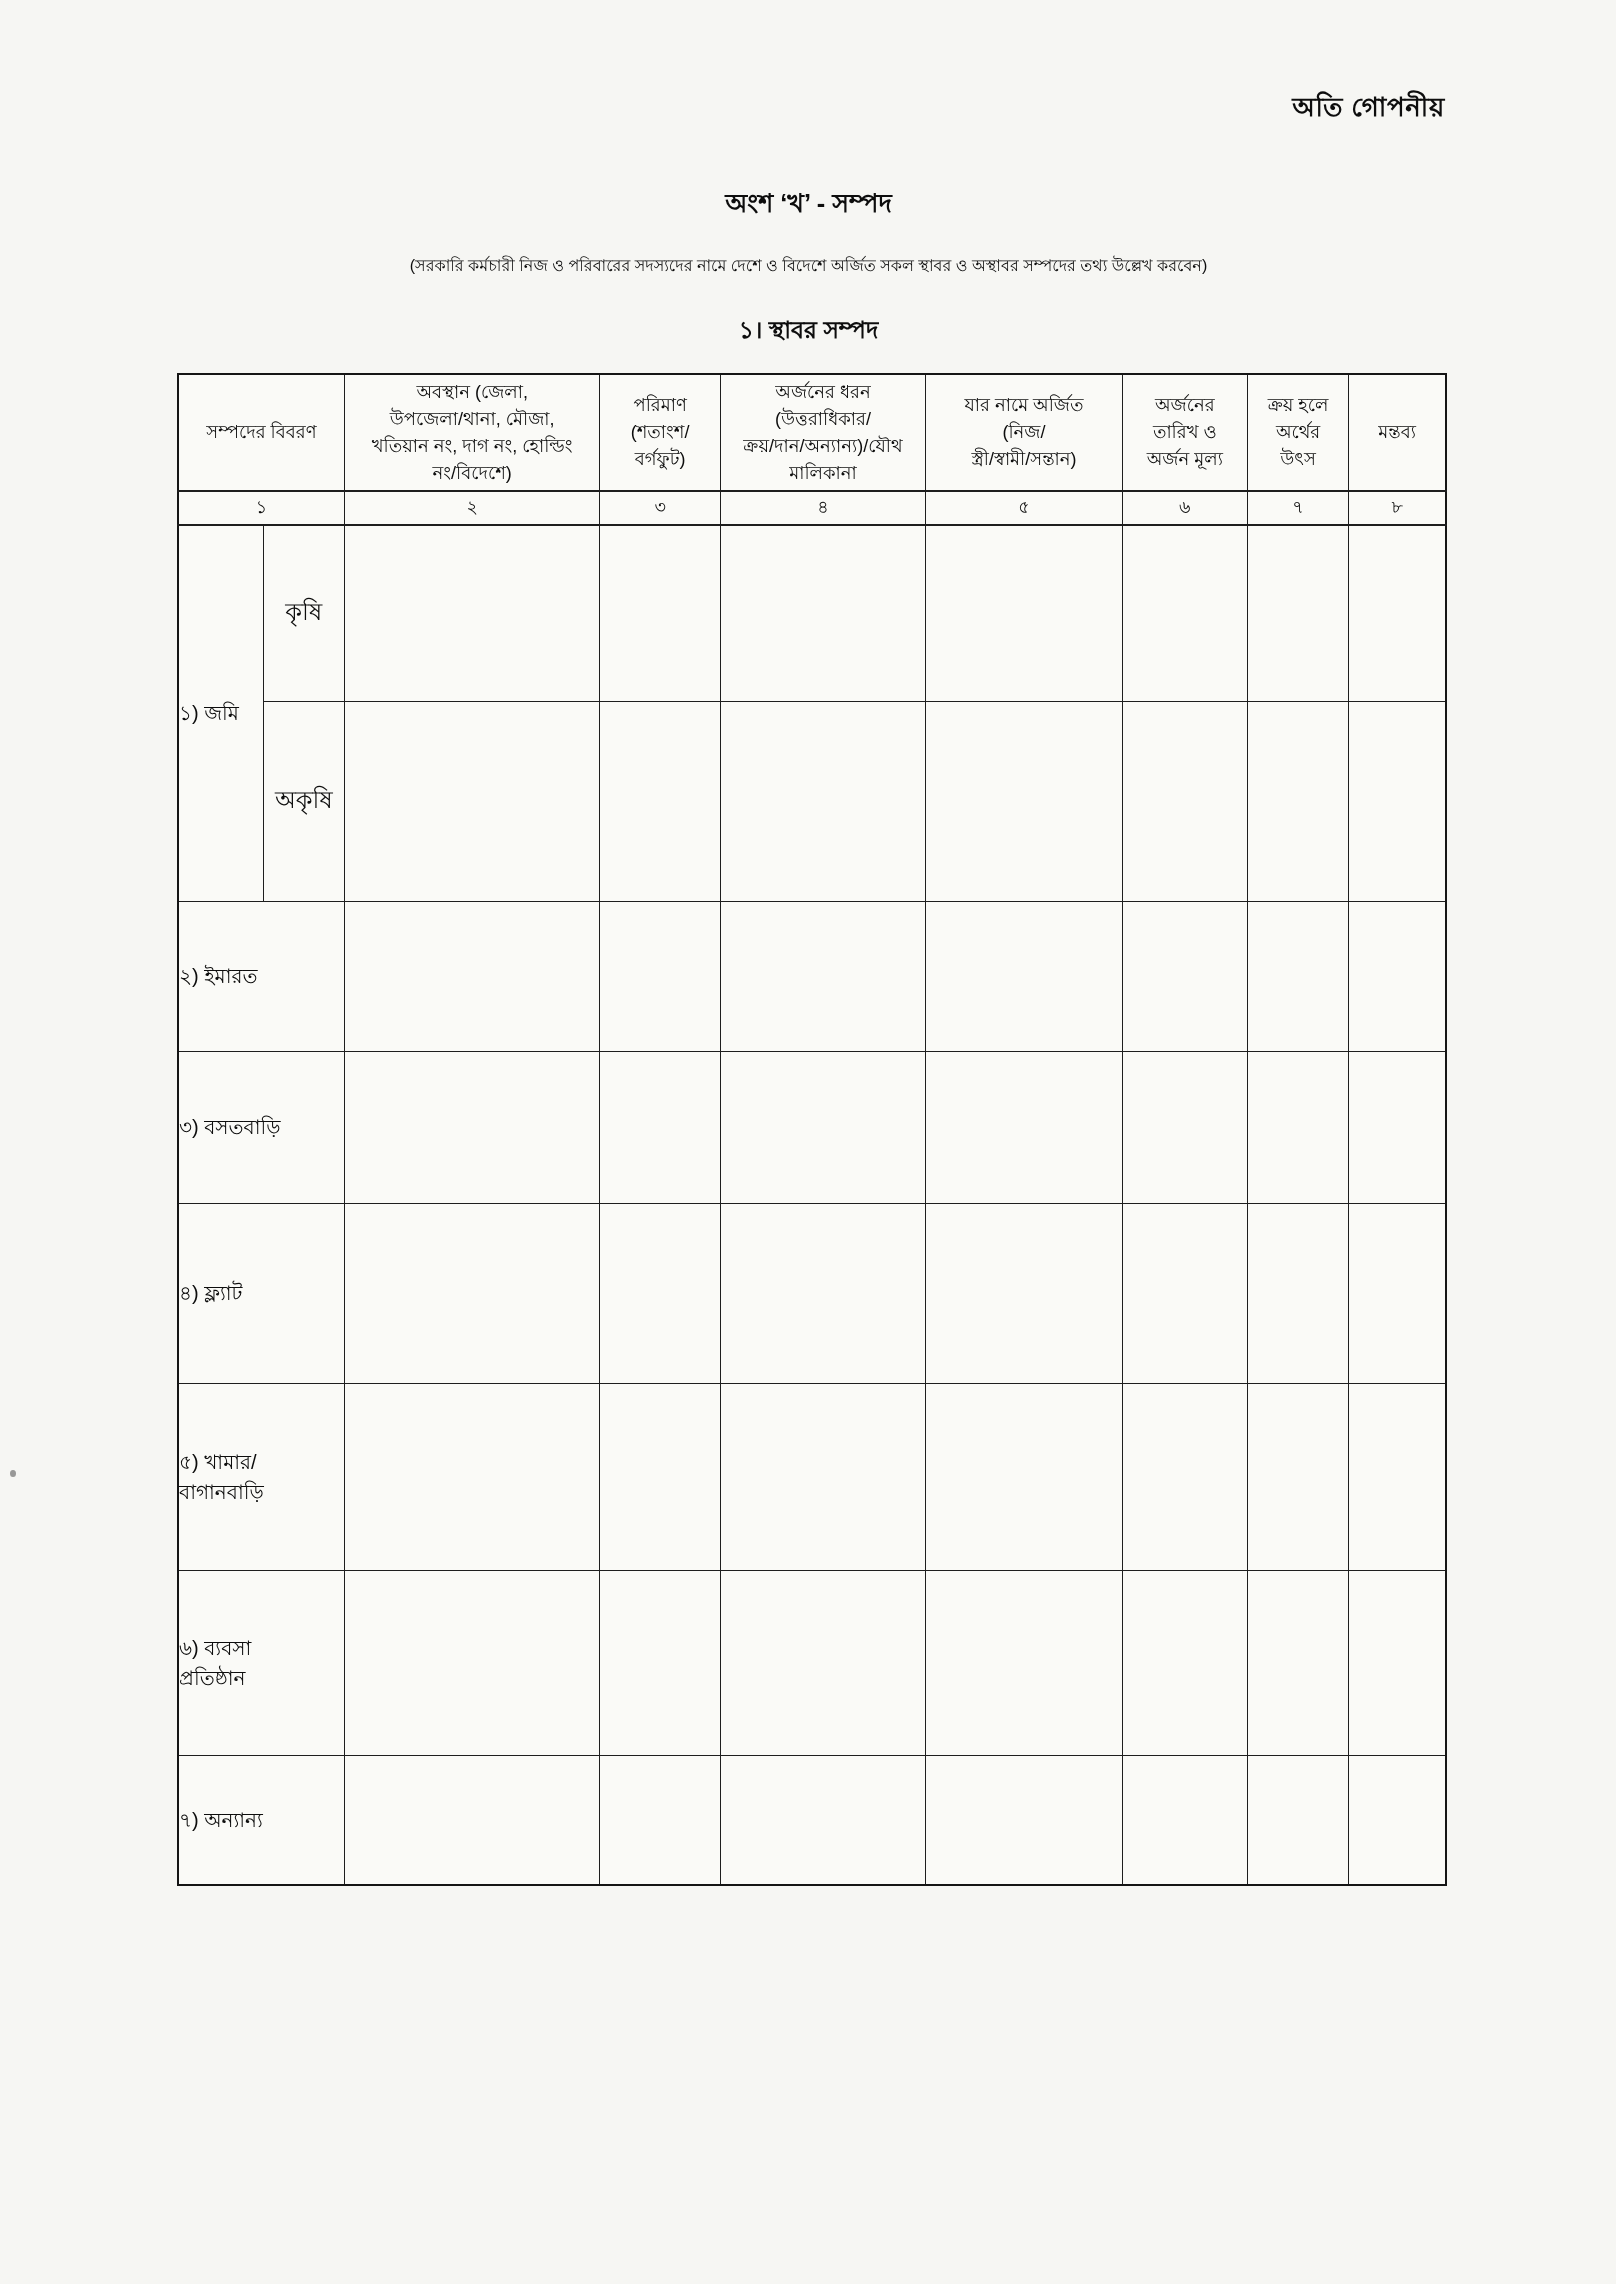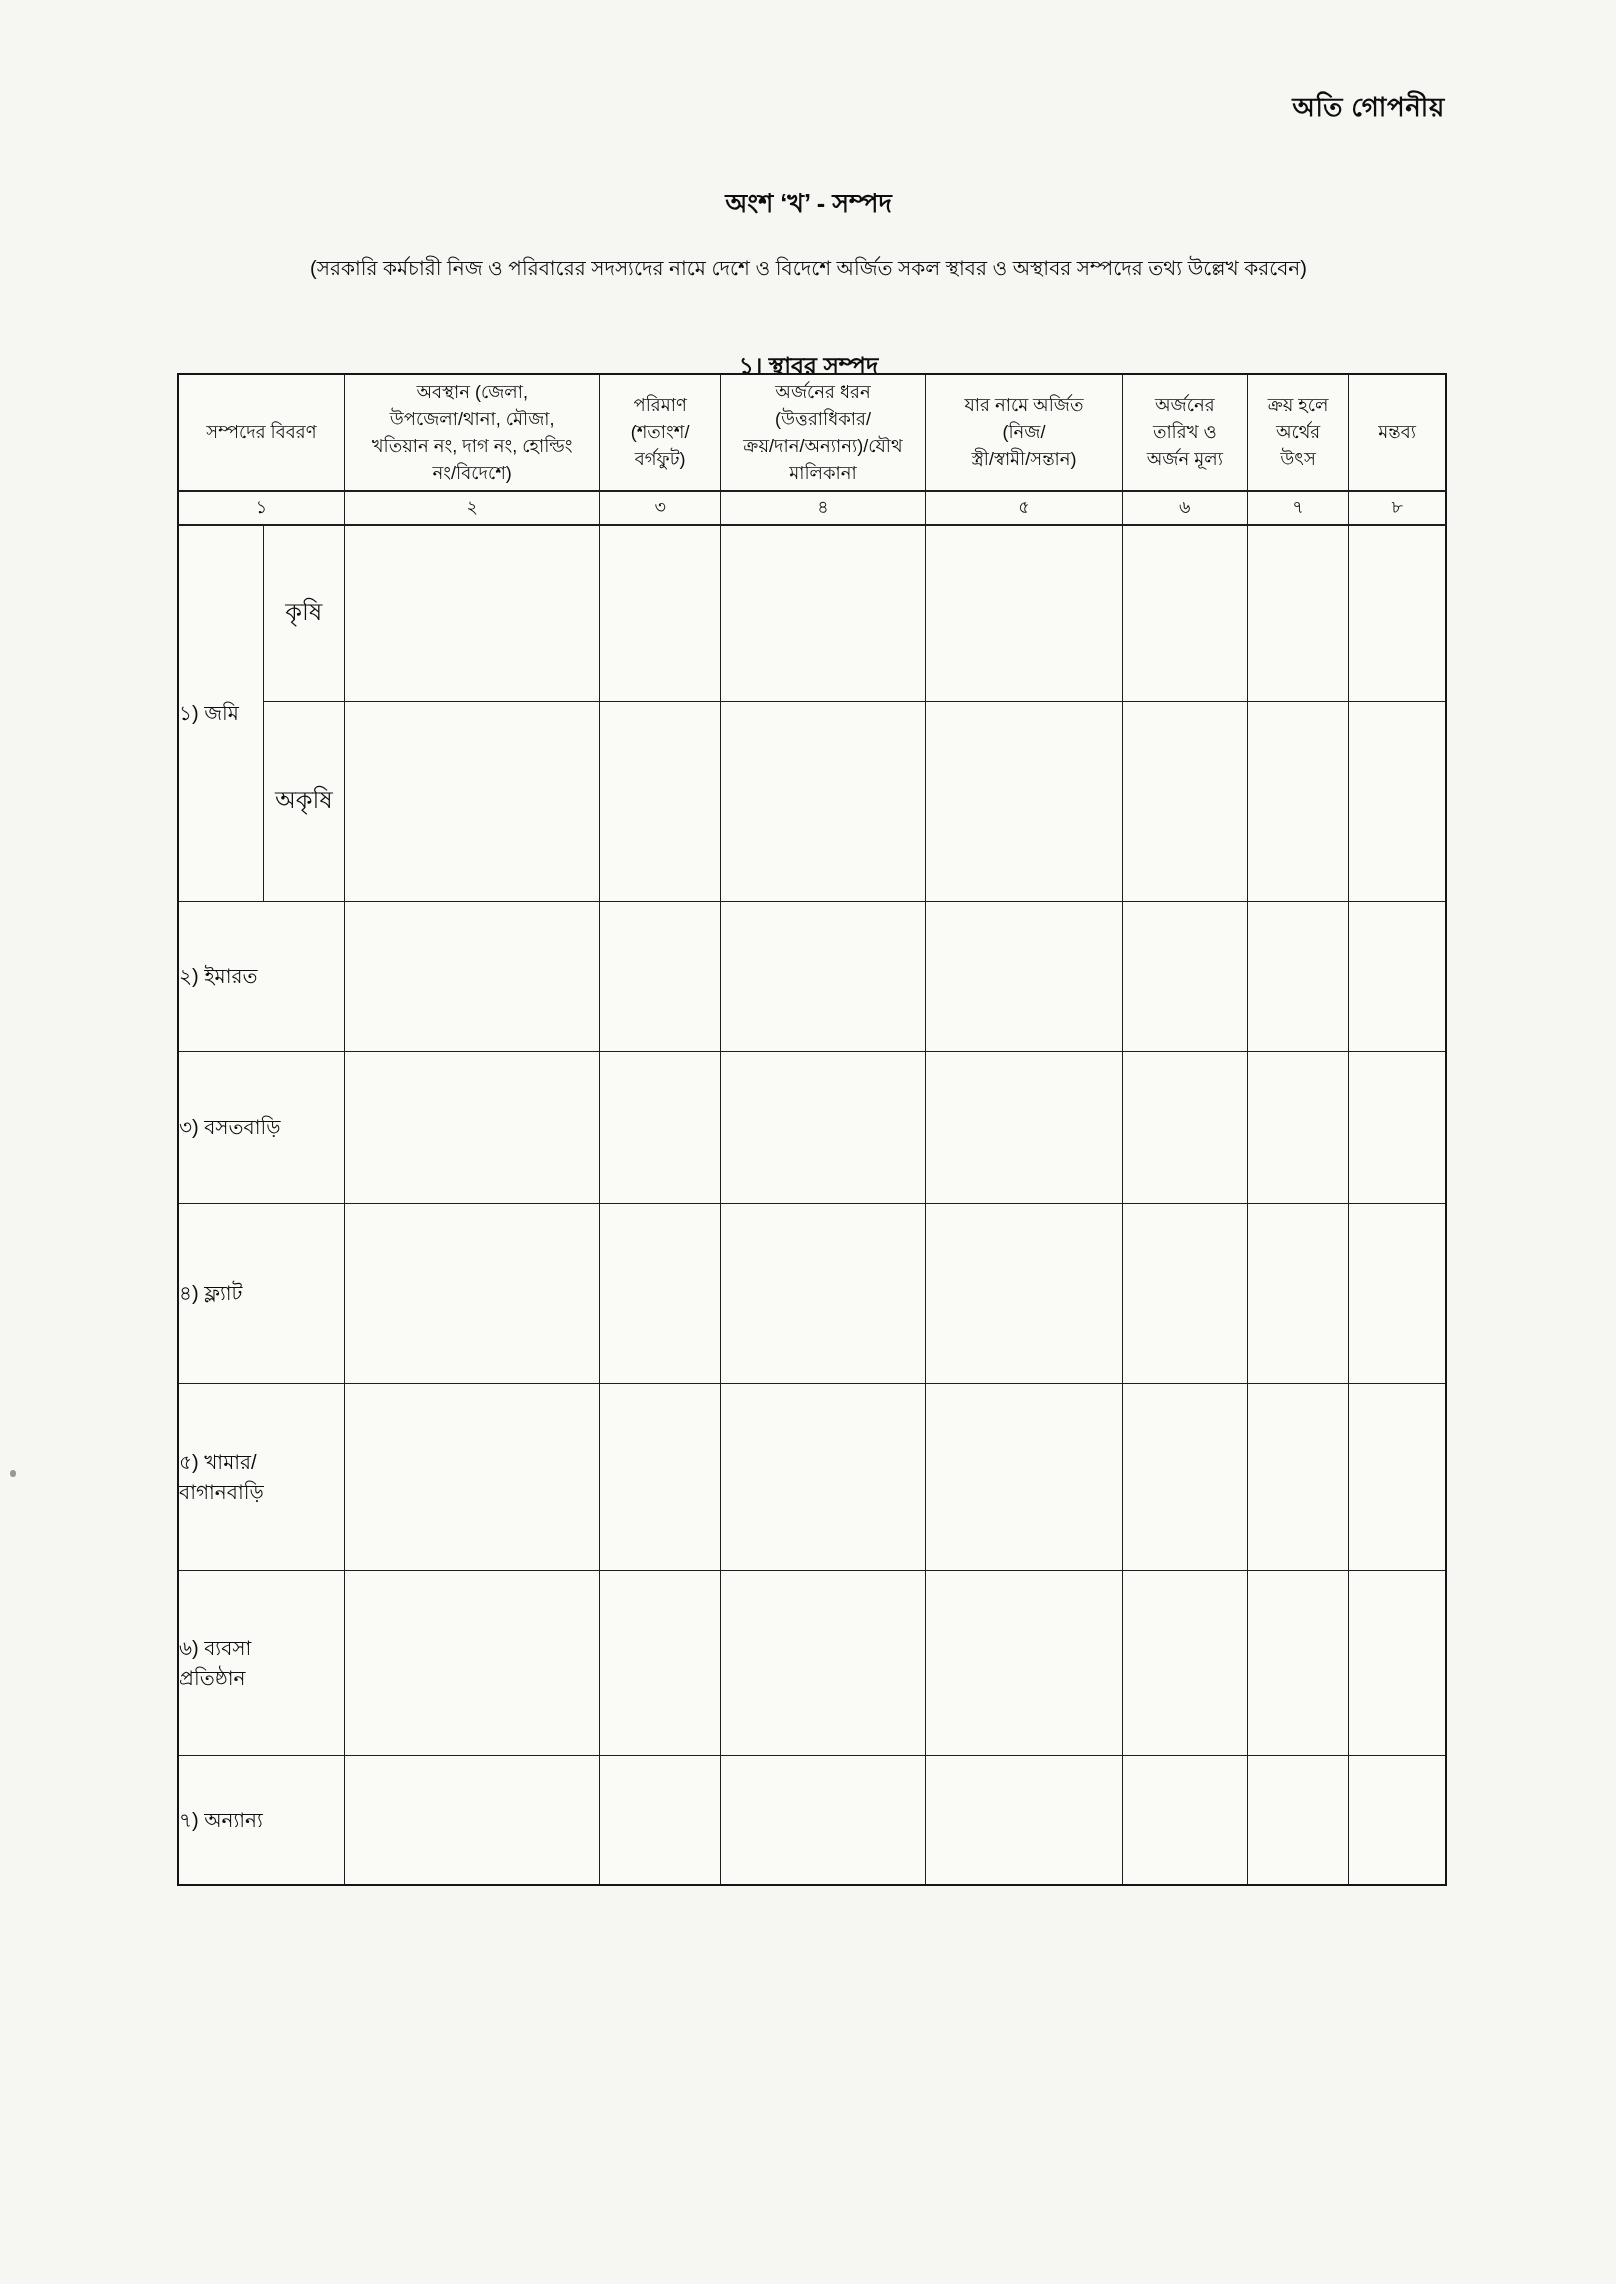--- a/index.html
+++ b/index.html
@@ -34,33 +34,32 @@
     font-size: 25.4px;
     font-weight: bold;
   }
 
   .subtitle {
     position: absolute;
     top: 253px;
     left: 0;
     width: 100%;
     text-align: center;
-    font-size: 20px;
+    font-size: 16px;
     font-weight: normal;
   }
 
   .section-heading {
     position: absolute;
     top: 312px;
     left: 0;
     width: 100%;
     text-align: center;
     font-size: 23.4px;
     font-weight: bold;
-    margin-top: 36px;
   }
 
   table.asset-table {
     position: absolute;
     left: 177px;
     top: 373px;
     width: 1270px;
     border-collapse: collapse;
     table-layout: fixed;
     border: 2px solid #151515;

